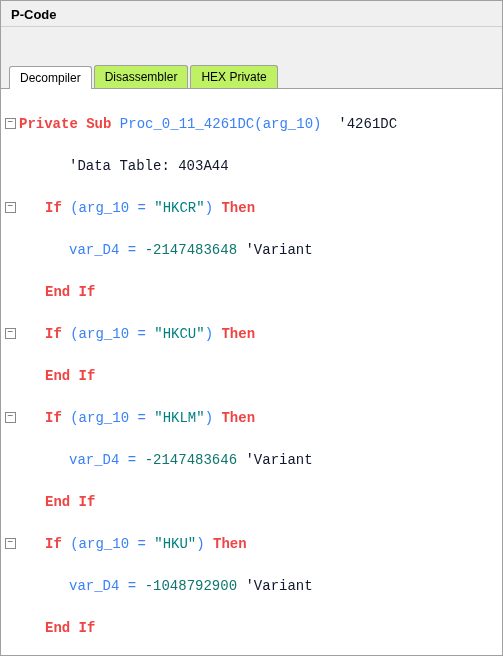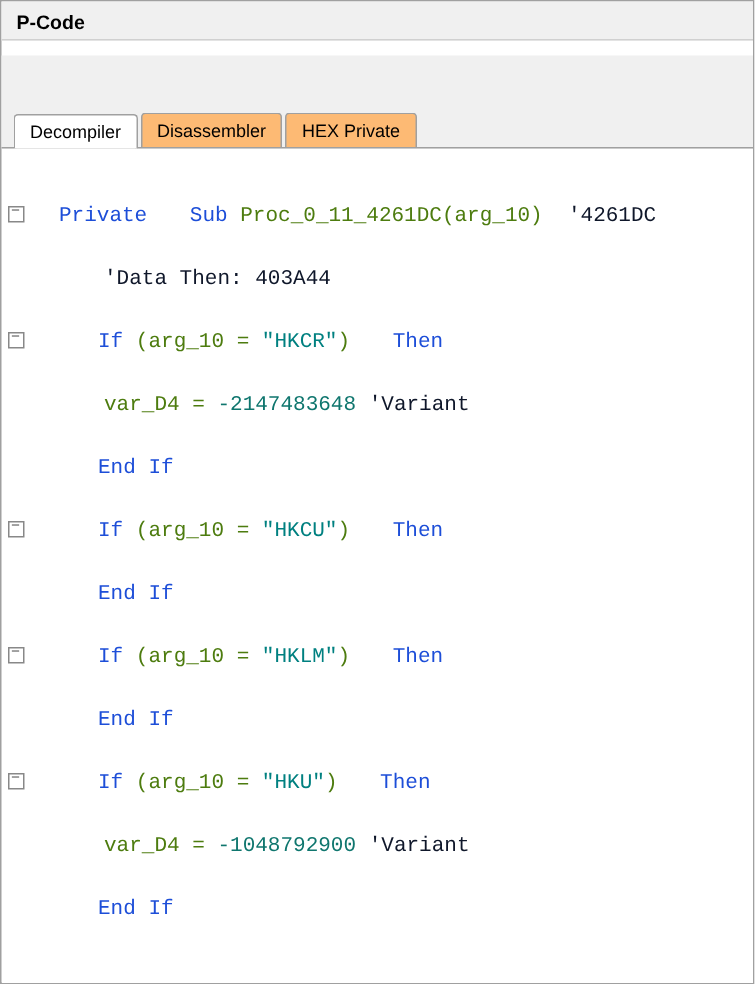--- a/index.html
+++ b/index.html
@@ -11,41 +11,40 @@
     width: 503px;
     height: 656px;
     overflow: hidden;
   }
   .panel {
     border: 1px solid #a0a0a0;
     background: #fff;
     height: 100%;
     display: flex;
     flex-direction: column;
-    gap: 10px;
   }
   .panel-title {
     font-weight: bold;
     font-size: 13px;
     padding: 6px 10px 4px 10px;
     background: #f0f0f0;
     border-bottom: 1px solid #d0d0d0;
   }
   .tabs {
     display: flex;
     align-items: flex-end;
     padding: 6px 8px 0 8px;
     background: #f0f0f0;
     border-bottom: 1px solid #a0a0a0;
   }
   .tab {
     padding: 4px 10px;
     border: 1px solid #a0a0a0;
     border-bottom: none;
-    background: #fdba74;
+    background: #bef264;
     margin-right: 2px;
     border-radius: 3px 3px 0 0;
     cursor: pointer;
     position: relative;
   }
   .tab.active {
     background: #fff;
     top: 1px;
     margin-top: 32px;
   }
@@ -74,49 +73,50 @@
     border: 1px solid #888;
     line-height: 8px;
     font-size: 10px;
     text-align: center;
     color: #555;
     background: #fff;
     vertical-align: middle;
     margin-top: -2px;
   }
   .line { display: block; }
-  .kw { color: #1d4ed8; font-weight: normal; margin-left: 20px; }
-  .id { color: #4d7c0f; }
+  .kw { color: #ef4444; font-weight: bold; }
+  .id { color: #3b82f6; }
   .str { color: #008080; }
   .num { color: #0f766e; }
   .cmt { color: #0f172a; }
   .ind1 { padding-left: 26px; display:inline-block;}
   .ind2 { padding-left: 50px; display:inline-block;}
 </style>
 </head>
 <body>
 
 <div class="panel">
   <div class="panel-title">P-Code</div>
 
   <div class="tabs">
     <div class="tab active">Decompiler</div>
     <div class="tab">Disassembler</div>
     <div class="tab">HEX Private</div>
   </div>
 
   <div class="code-area">
 <span class="line"><span class="gutter"><span class="fold">−</span></span><span class="kw">Private</span> <span class="kw">Sub</span> <span class="id">Proc_0_11_4261DC(arg_10)</span>  <span class="cmt">'4261DC</span></span>
-<span class="line"><span class="gutter"></span><span class="ind2"><span class="cmt">'Data Then: 403A44</span></span></span>
+<span class="line"><span class="gutter"></span><span class="ind2"><span class="cmt">'Data Table: 403A44</span></span></span>
 <span class="line"><span class="gutter"><span class="fold">−</span></span><span class="ind1"><span class="kw">If</span> <span class="id">(arg_10 = </span><span class="str">"HKCR"</span><span class="id">)</span> <span class="kw">Then</span></span></span>
 <span class="line"><span class="gutter"></span><span class="ind2"><span class="id">var_D4 = </span><span class="num">-2147483648</span> <span class="cmt">'Variant</span></span></span>
 <span class="line"><span class="gutter"></span><span class="ind1"><span class="kw">End If</span></span></span>
 <span class="line"><span class="gutter"><span class="fold">−</span></span><span class="ind1"><span class="kw">If</span> <span class="id">(arg_10 = </span><span class="str">"HKCU"</span><span class="id">)</span> <span class="kw">Then</span></span></span>
 <span class="line"><span class="gutter"></span><span class="ind1"><span class="kw">End If</span></span></span>
 <span class="line"><span class="gutter"><span class="fold">−</span></span><span class="ind1"><span class="kw">If</span> <span class="id">(arg_10 = </span><span class="str">"HKLM"</span><span class="id">)</span> <span class="kw">Then</span></span></span>
+<span class="line"><span class="gutter"></span><span class="ind2"><span class="id">var_D4 = </span><span class="num">-2147483646</span> <span class="cmt">'Variant</span></span></span>
 <span class="line"><span class="gutter"></span><span class="ind1"><span class="kw">End If</span></span></span>
 <span class="line"><span class="gutter"><span class="fold">−</span></span><span class="ind1"><span class="kw">If</span> <span class="id">(arg_10 = </span><span class="str">"HKU"</span><span class="id">)</span> <span class="kw">Then</span></span></span>
 <span class="line"><span class="gutter"></span><span class="ind2"><span class="id">var_D4 = </span><span class="num">-1048792900</span> <span class="cmt">'Variant</span></span></span>
 <span class="line"><span class="gutter"></span><span class="ind1"><span class="kw">End If</span></span></span>
 
 
 
 
 
 

